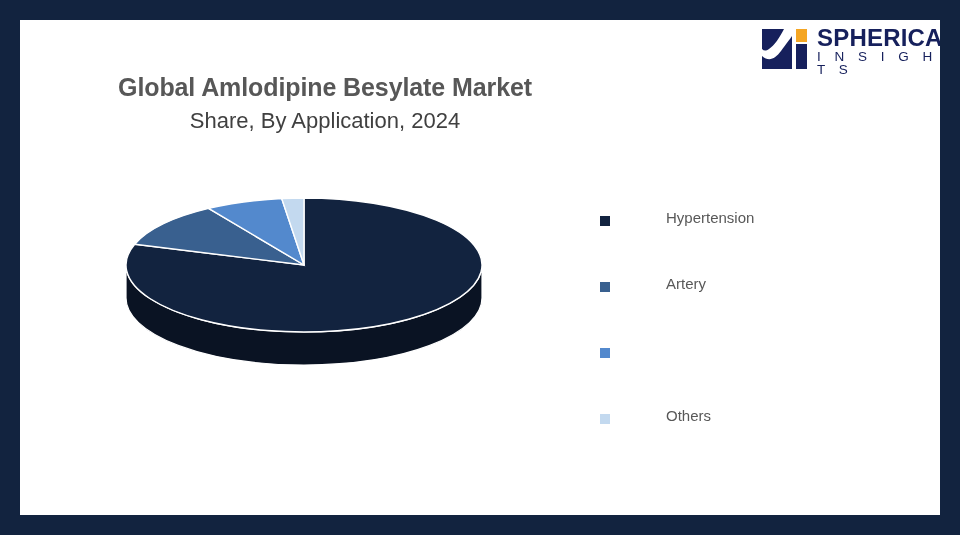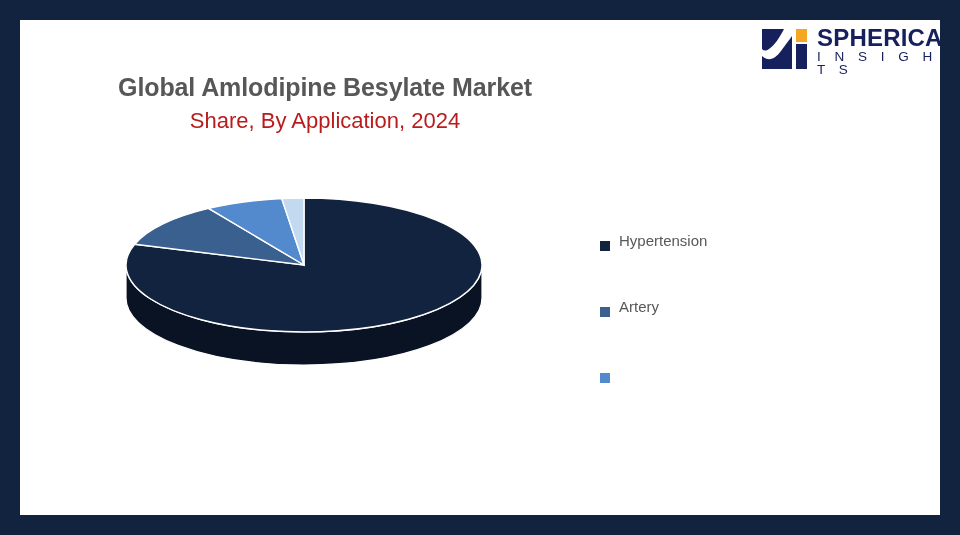--- a/index.html
+++ b/index.html
@@ -41,21 +41,21 @@
     font-size: 25px;
     font-weight: bold;
     color: #575757;
     letter-spacing: -0.1px;
     line-height: 1.18;
     white-space: nowrap;
   }
   #chart-subtitle {
     font-size: 22px;
     font-weight: normal;
-    color: #b91c1c;
+    color: #404040;
     line-height: 1.25;
     margin-top: 4px;
     white-space: nowrap;
   }
 
   
   #logo {
     position: absolute;
     right: 0px;
     top: 0px;
@@ -97,22 +97,23 @@
 
   
   #legend {
     position: absolute;
     left: 580px;
     top: 165px;
     width: 300px;
   }
   .legend-item {
     display: flex;
-    align-items: flex-end;
+    align-items: center;
     height: 66px;
+    gap: 47px;
   }
   .legend-swatch {
     width: 10px;
     height: 10px;
     margin-top: 6px;
     margin-right: 9px;
     flex: 0 0 auto;
   }
   .legend-label {
     font-size: 15px;
@@ -166,16 +167,20 @@
         <span class="legend-swatch" style="background: rgb(18, 35, 63);"></span>
         <span class="legend-label">Hypertension</span>
       </div>
       <div class="legend-item">
         <span class="legend-swatch" style="background: rgb(57, 96, 143);"></span>
         <span class="legend-label">Artery</span>
       </div>
       <div class="legend-item">
         <span class="legend-swatch" style="background: rgb(83, 137, 205);"></span>
       </div>
+      <div class="legend-item">
+        <span class="legend-swatch" style="background: rgb(195, 217, 239);"></span>
+        <span class="legend-label">Others</span>
+      </div>
     </div>
 
   </div>
 </div>
 
 </body></html>

